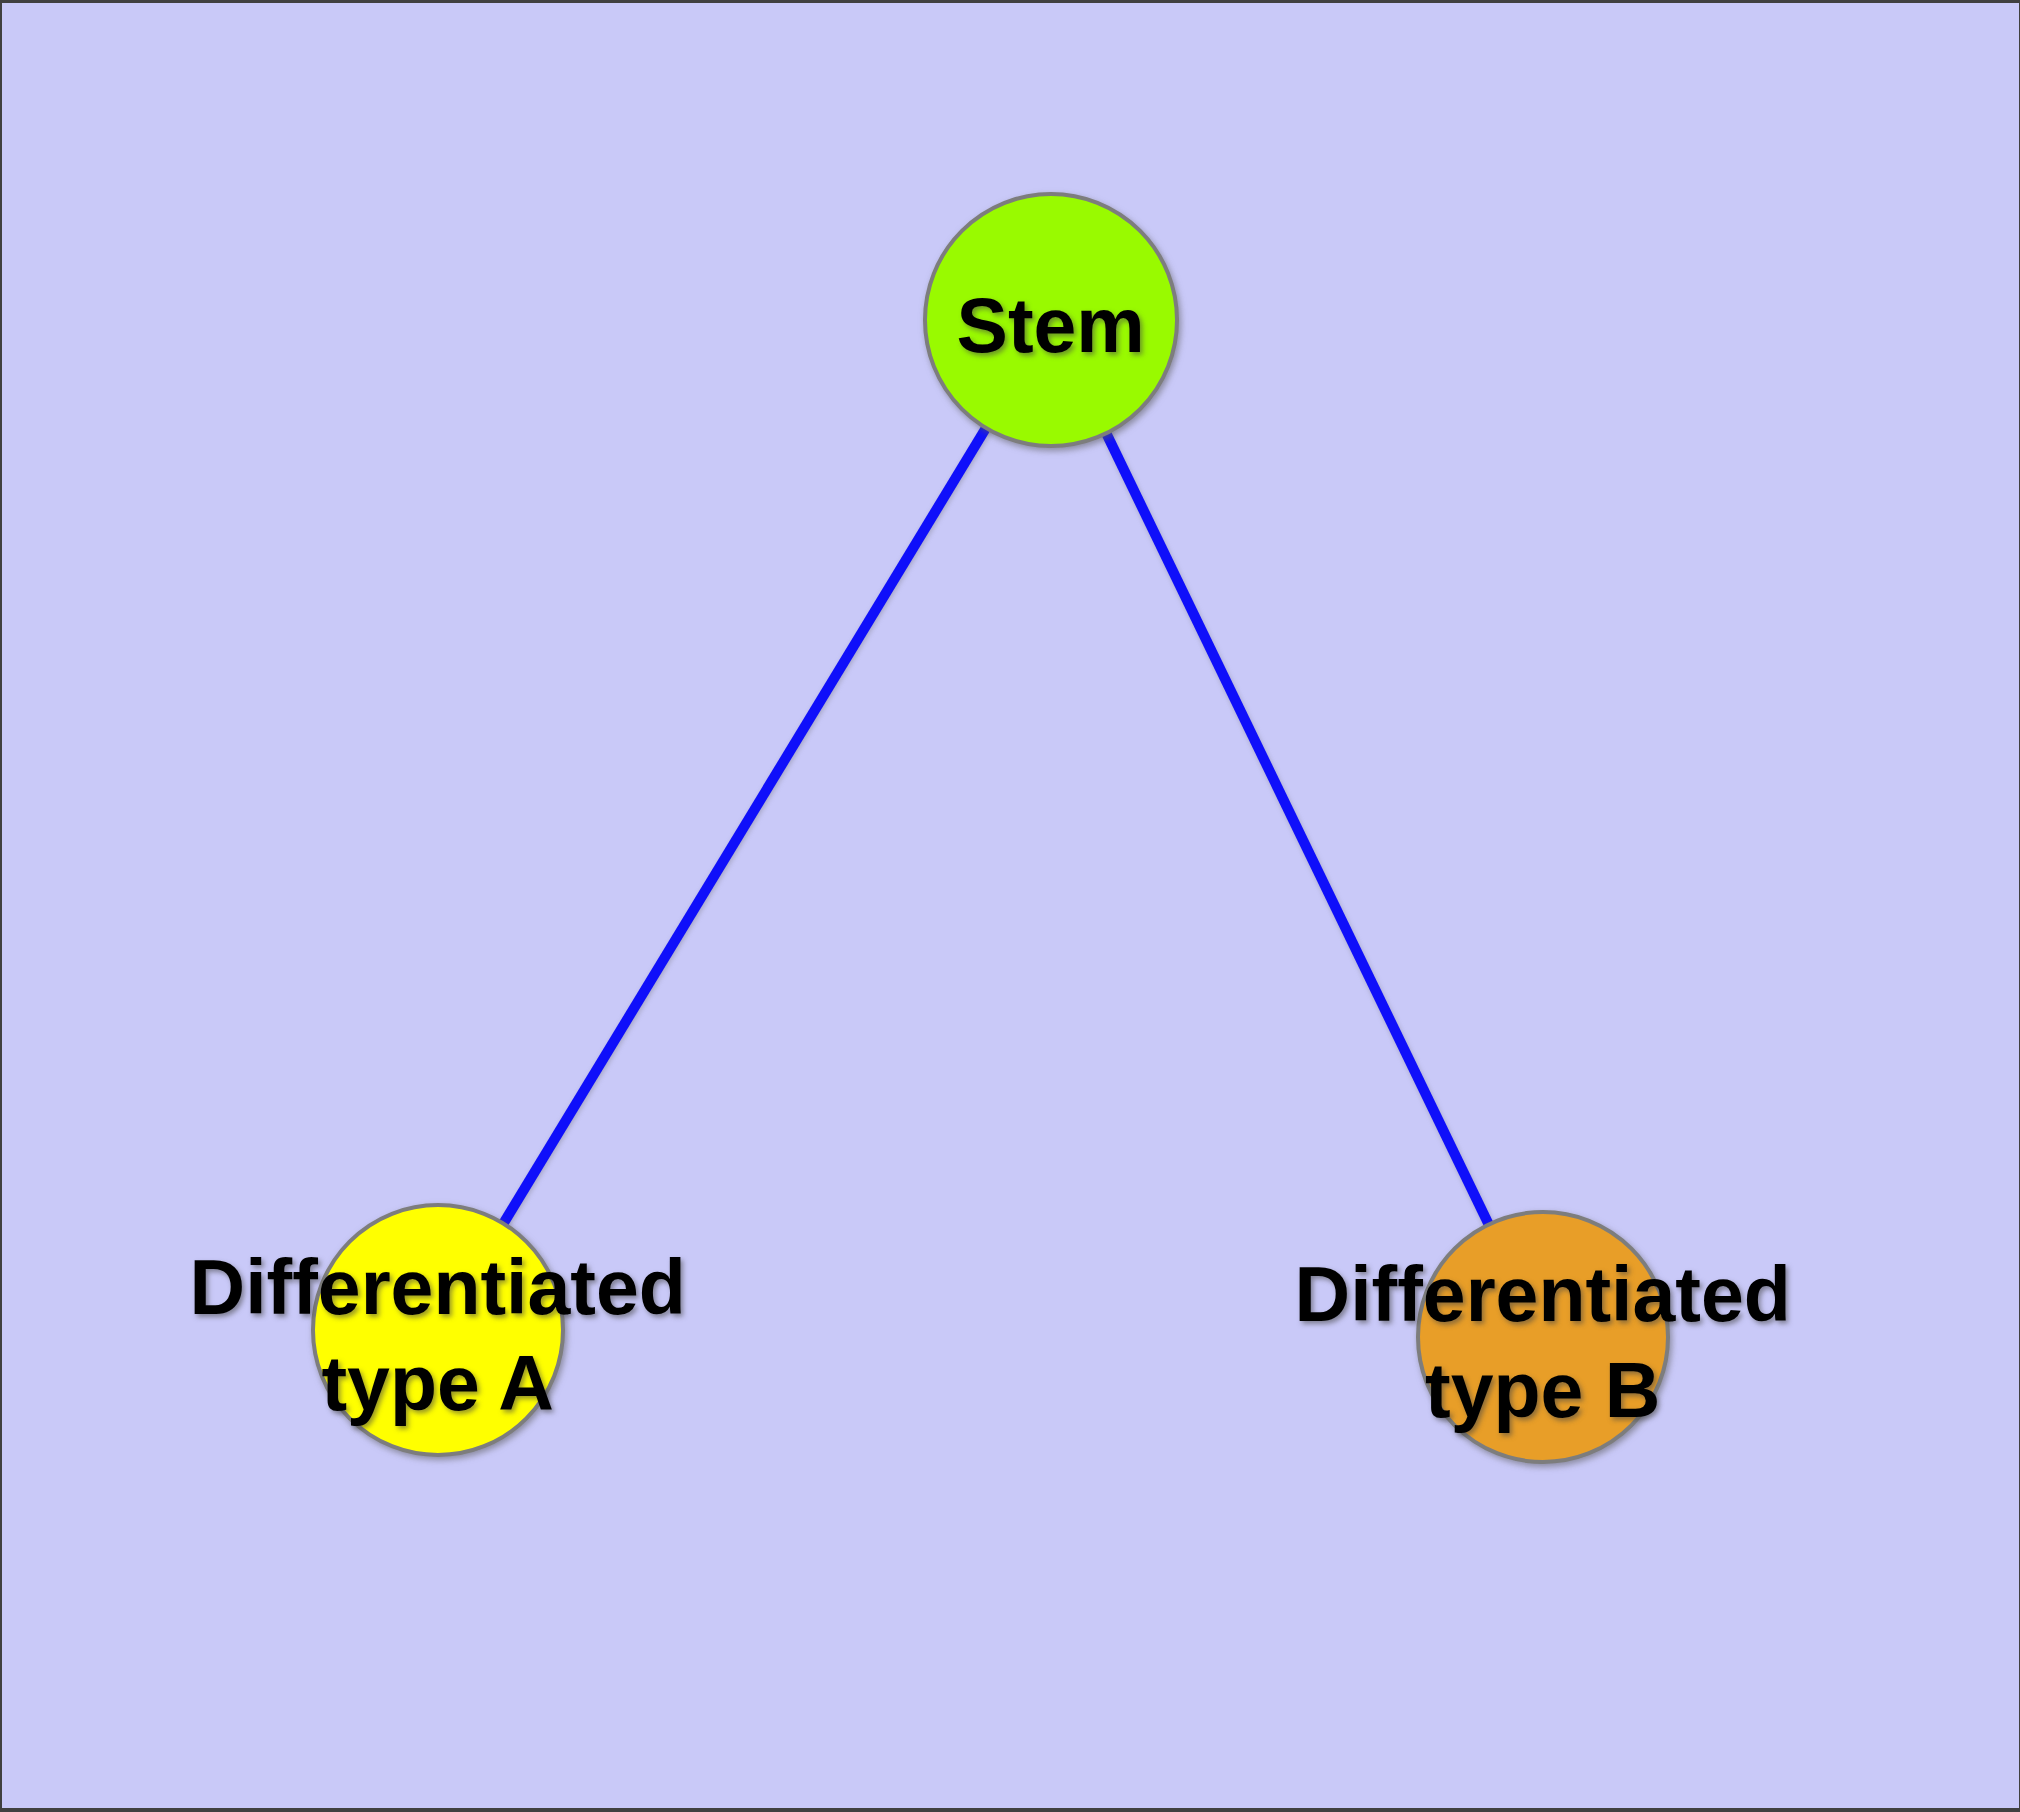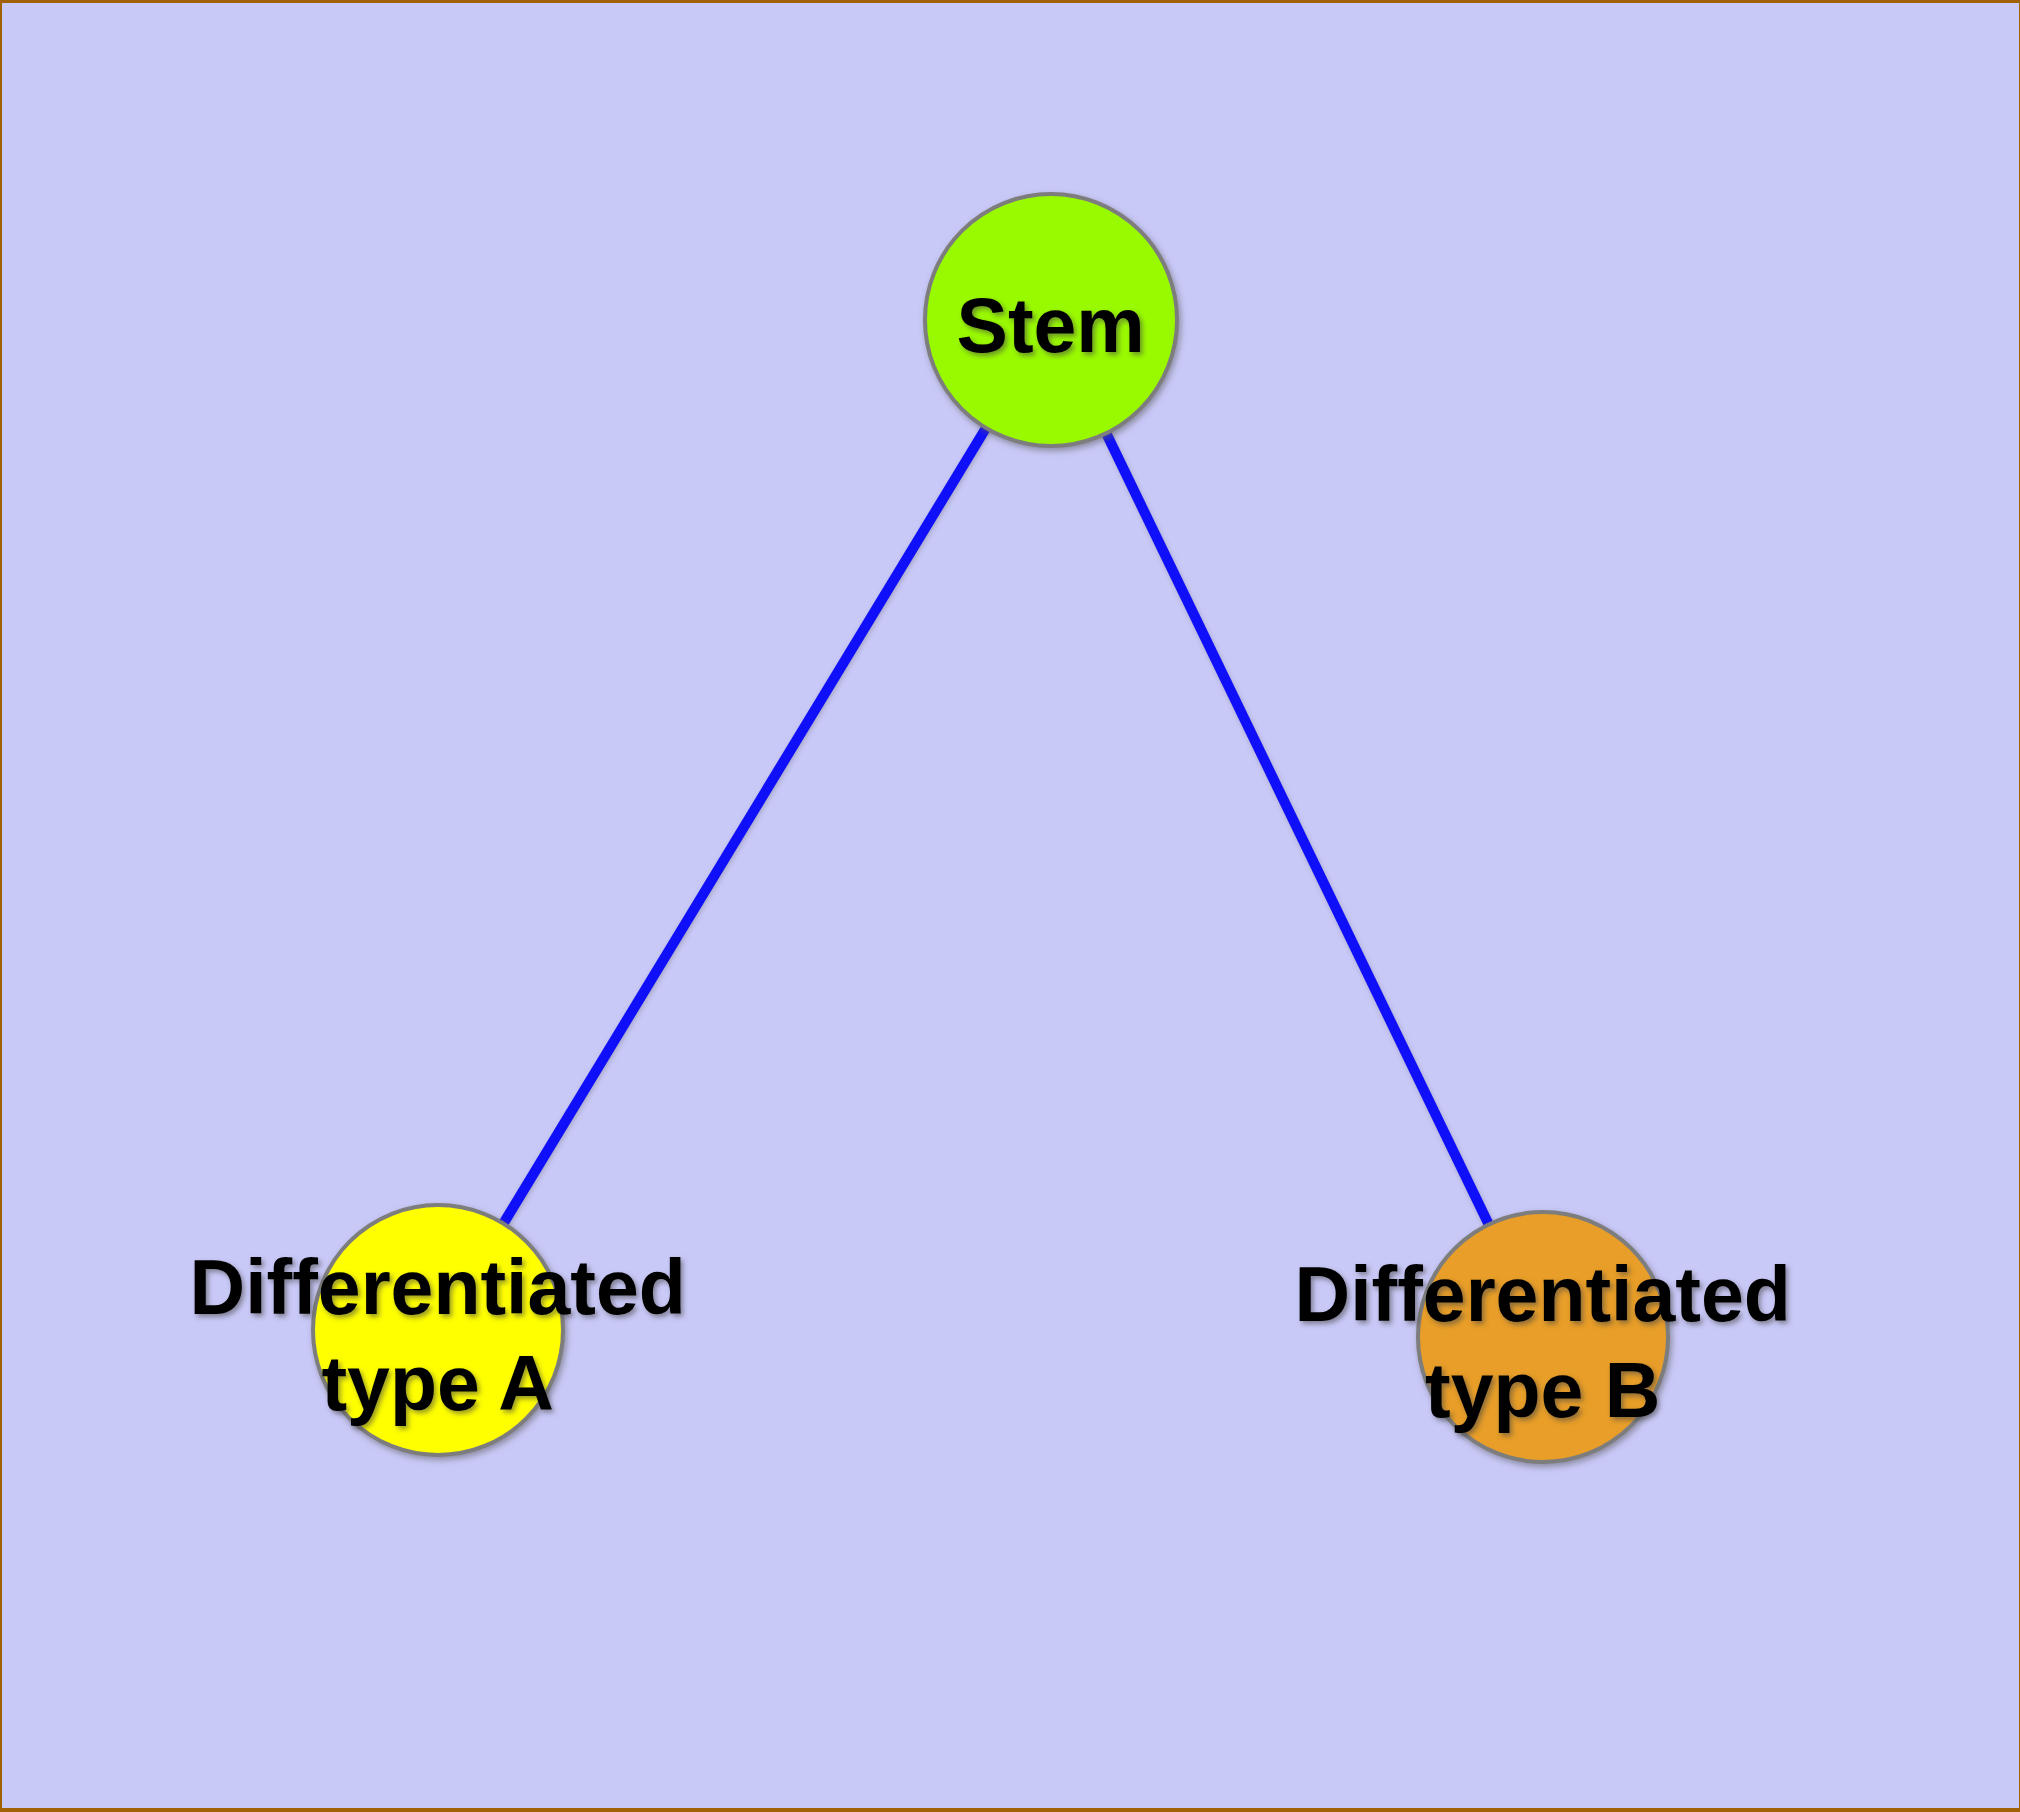--- a/index.html
+++ b/index.html
@@ -4,21 +4,21 @@
 <style>
   html, body {
     margin: 0;
     padding: 0;
     background: #ffffff;
   }
   .page {
     position: relative;
     width: 2021px;
     height: 1812px;
-    background: #a16207;
+    background: #404040;
     overflow: hidden;
     font-family: "Liberation Sans", sans-serif;
   }
   .canvas {
     position: absolute;
     left: 1.7px;
     top: 2.5px;
     right: 1.7px;
     bottom: 4.2px;
     

